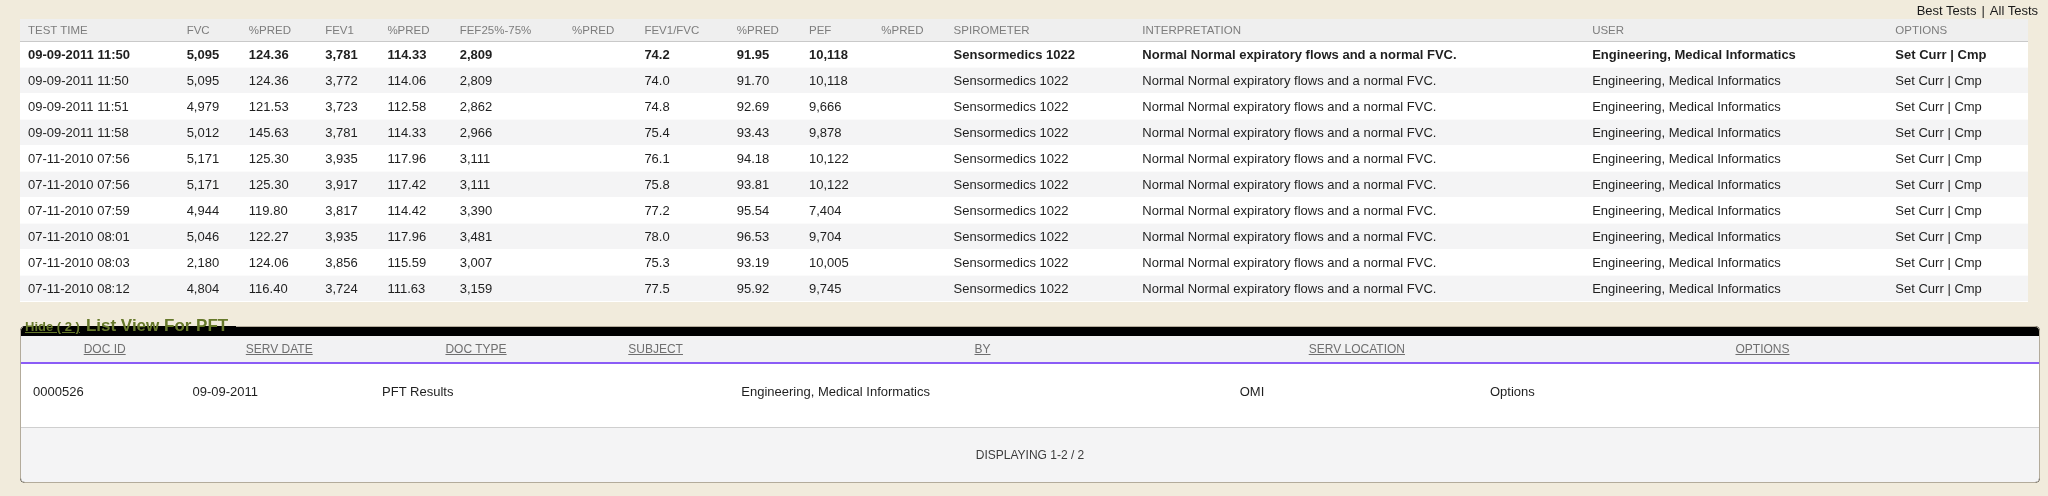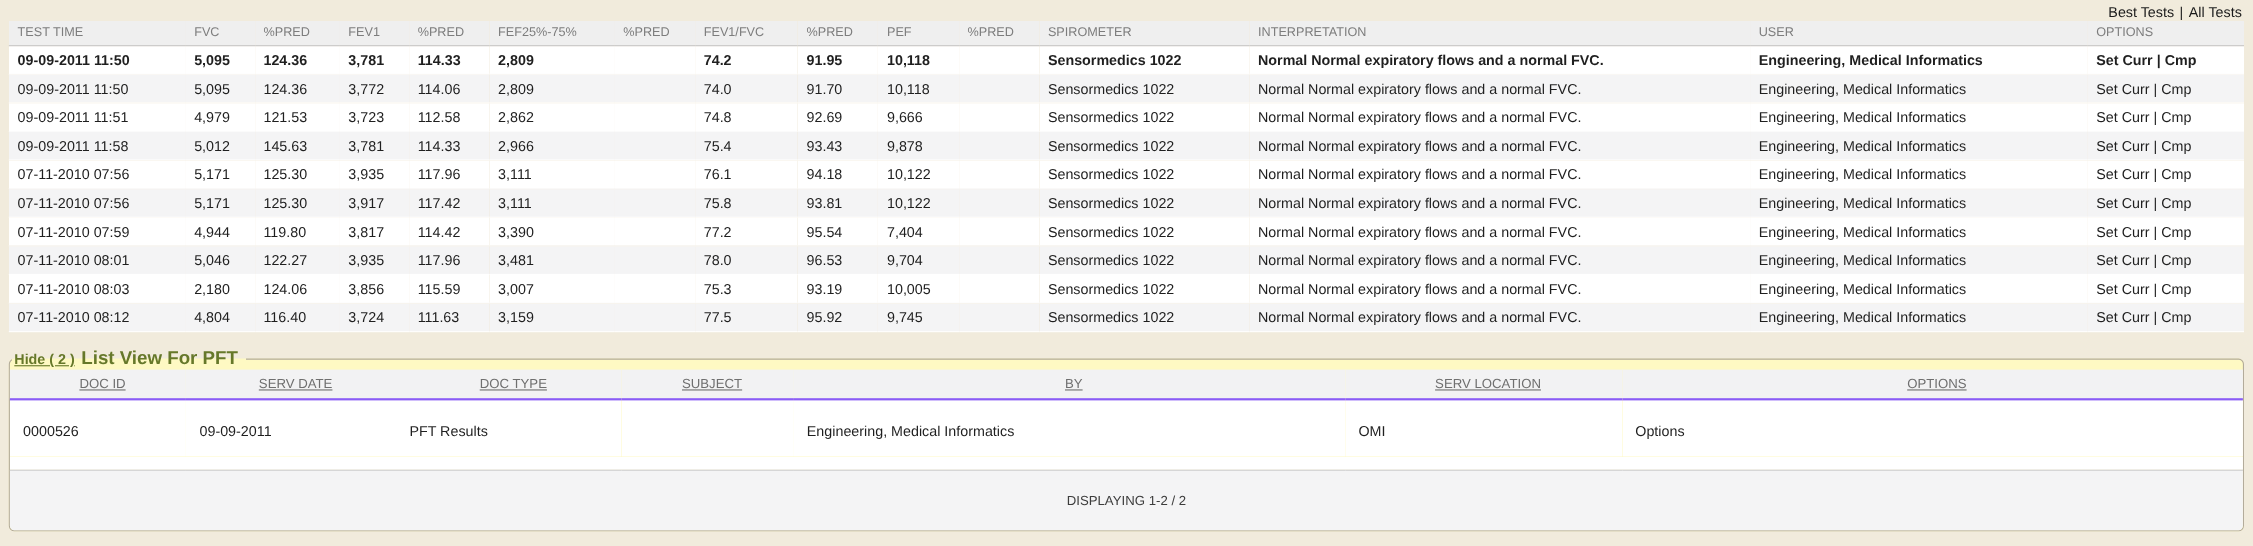--- a/index.html
+++ b/index.html
@@ -18,21 +18,21 @@
     padding:2px 10px 0 0;
     font-size:13px;
   }
   .top-links a {
     color:#1a1a1a;
     cursor:pointer;
   }
   .top-links .sep { margin:0 5px; }
 
   
-  .pft-wrap { margin:0 8px; }
+  .pft-wrap { margin:0 20px; }
   table { border-collapse:collapse; width:100%; table-layout:fixed; }
   #pft-table thead th {
     background:#efefef;
     color:#7d7d7d;
     font-weight:400;
     font-size:11.5px;
     text-align:left;
     padding:5px 4px 5px 8px;
     height:22px;
     border-bottom:1px solid #c9c9c9;
@@ -47,24 +47,24 @@
     border-bottom:1px solid #fbfbfb;
     white-space:nowrap;
     overflow:hidden;
   }
   #pft-table tbody tr.alt td { background:#f4f4f5; border-bottom:1px solid #ffffff; }
   #pft-table tbody tr.best td { font-weight:700; }
   .opt-link { cursor:pointer; }
 
   
   fieldset.list-view {
-    margin:14px 8px 0 8px;
+    margin:14px 8px 0 20px;
     border:1px solid #b3ab9b;
     border-radius:5px;
-    background:#fef9c3;
+    background:#000000;
     padding:0;
   }
   fieldset.list-view legend {
     margin-left:2px;
     padding:0 8px 0 2px;
     font-size:17px;
     font-weight:700;
     color:#66782a;
     white-space:nowrap;
   }

